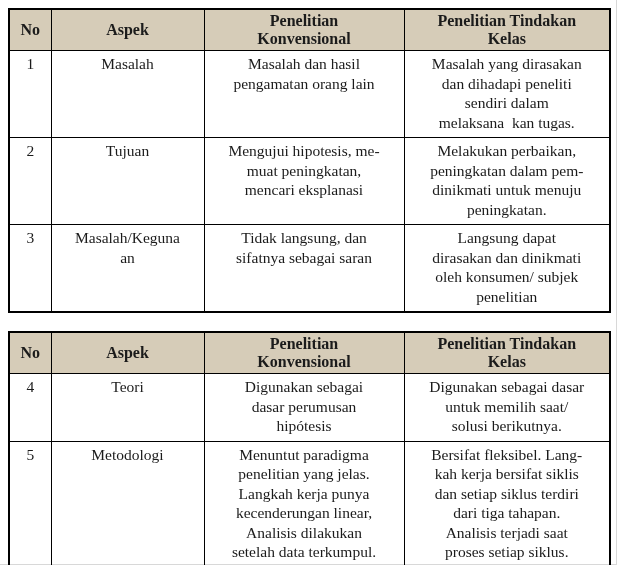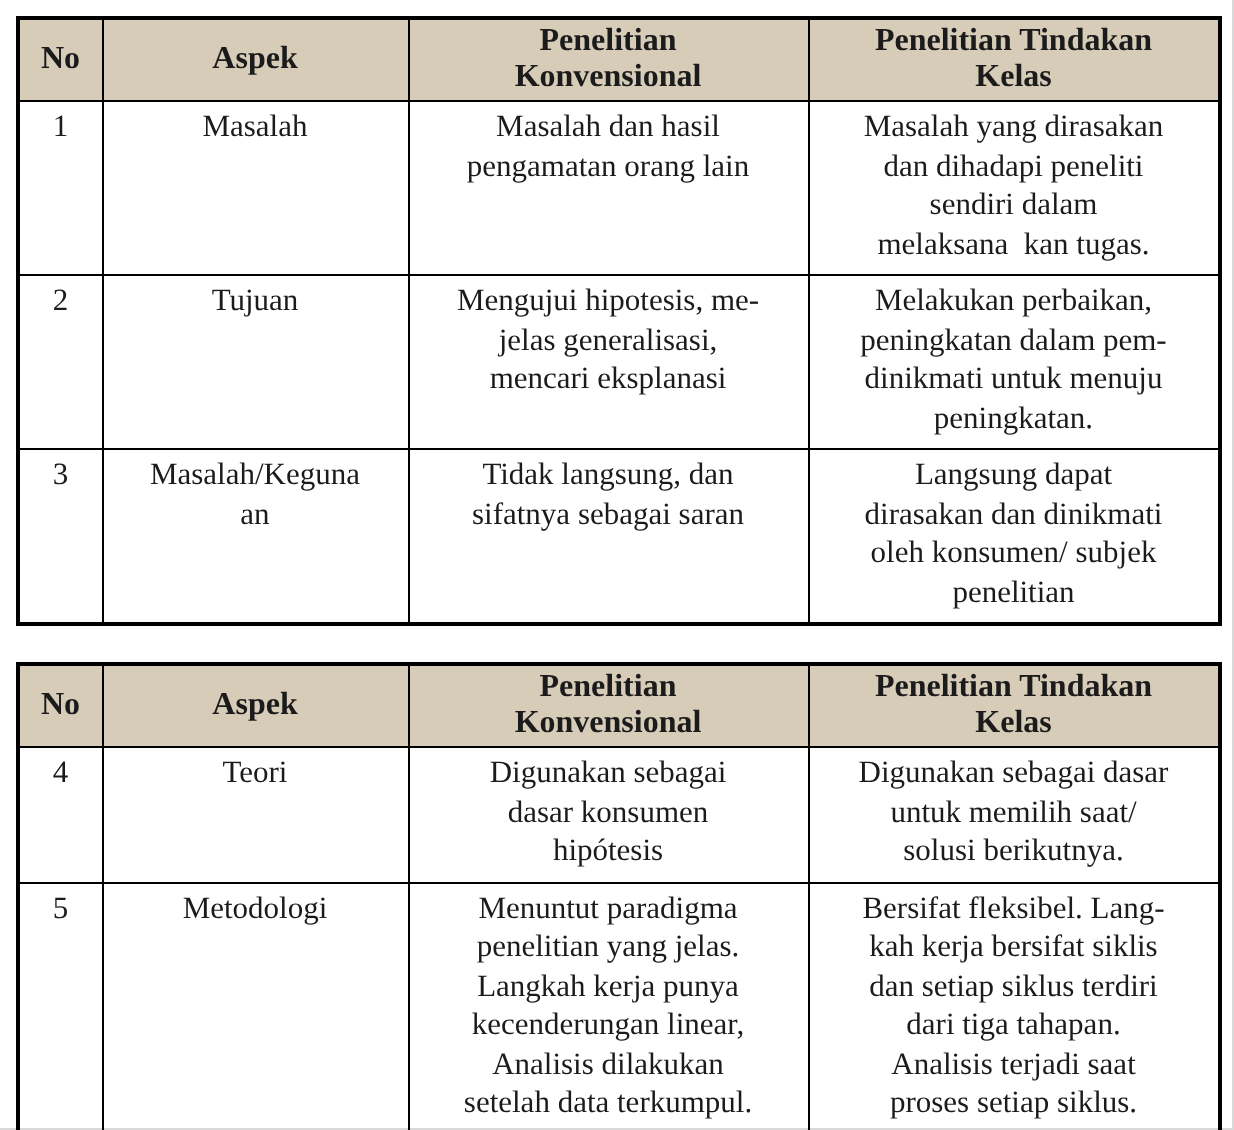--- a/index.html
+++ b/index.html
@@ -83,21 +83,21 @@
 pengamatan orang lain</td>
         <td>Masalah yang dirasakan
 dan dihadapi peneliti
 sendiri dalam
 melaksana  kan tugas.</td>
       </tr>
       <tr>
         <td class="col-no">2</td>
         <td>Tujuan</td>
         <td>Mengujui hipotesis, me-
-jelas generalisasi,
+muat peningkatan,
 mencari eksplanasi</td>
         <td>Melakukan perbaikan,
 peningkatan dalam pem-
 dinikmati untuk menuju
 peningkatan.</td>
       </tr>
       <tr>
         <td class="col-no">3</td>
         <td>Masalah/Keguna
 an</td>
@@ -126,21 +126,21 @@
 Konvensional</th>
         <th>Penelitian Tindakan
 Kelas</th>
       </tr>
     </thead>
     <tbody>
       <tr>
         <td class="col-no">4</td>
         <td>Teori</td>
         <td>Digunakan sebagai
-dasar konsumen
+dasar perumusan
 hipótesis</td>
         <td>Digunakan sebagai dasar
 untuk memilih saat/
 solusi berikutnya.</td>
       </tr>
       <tr>
         <td class="col-no">5</td>
         <td>Metodologi</td>
         <td>Menuntut paradigma
 penelitian yang jelas.

